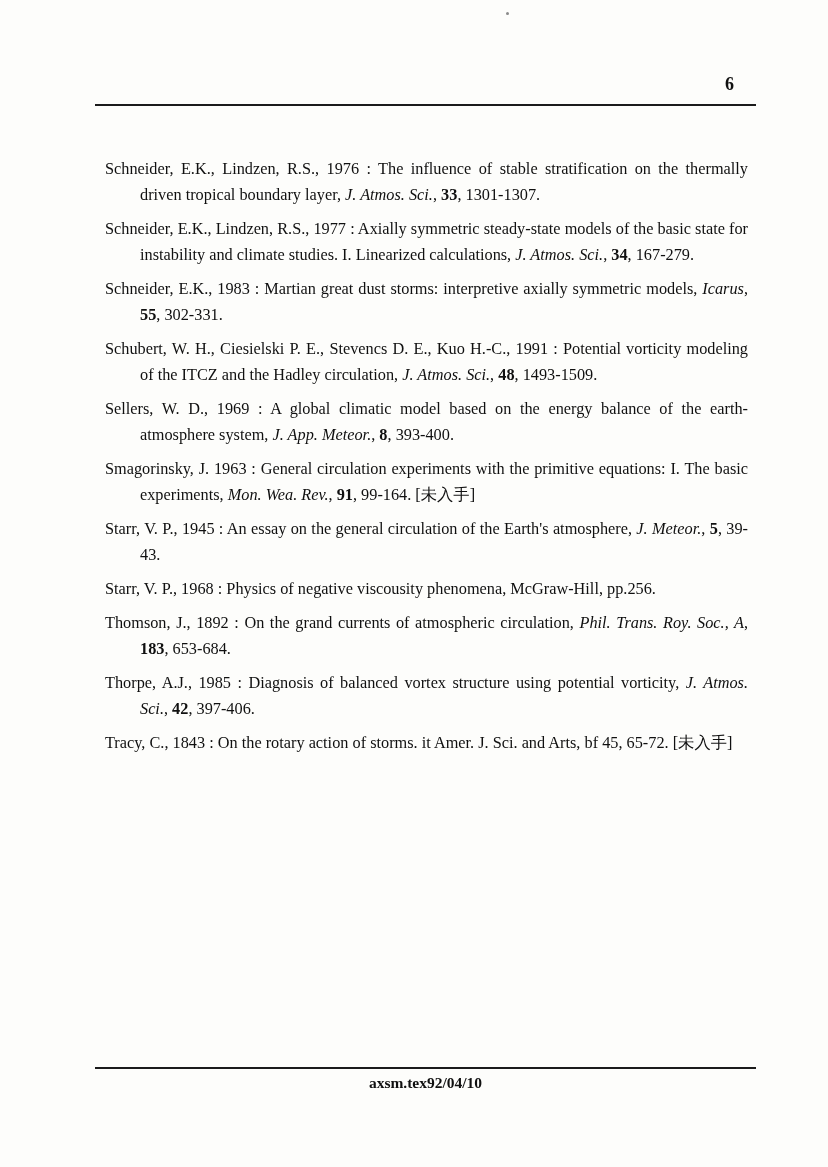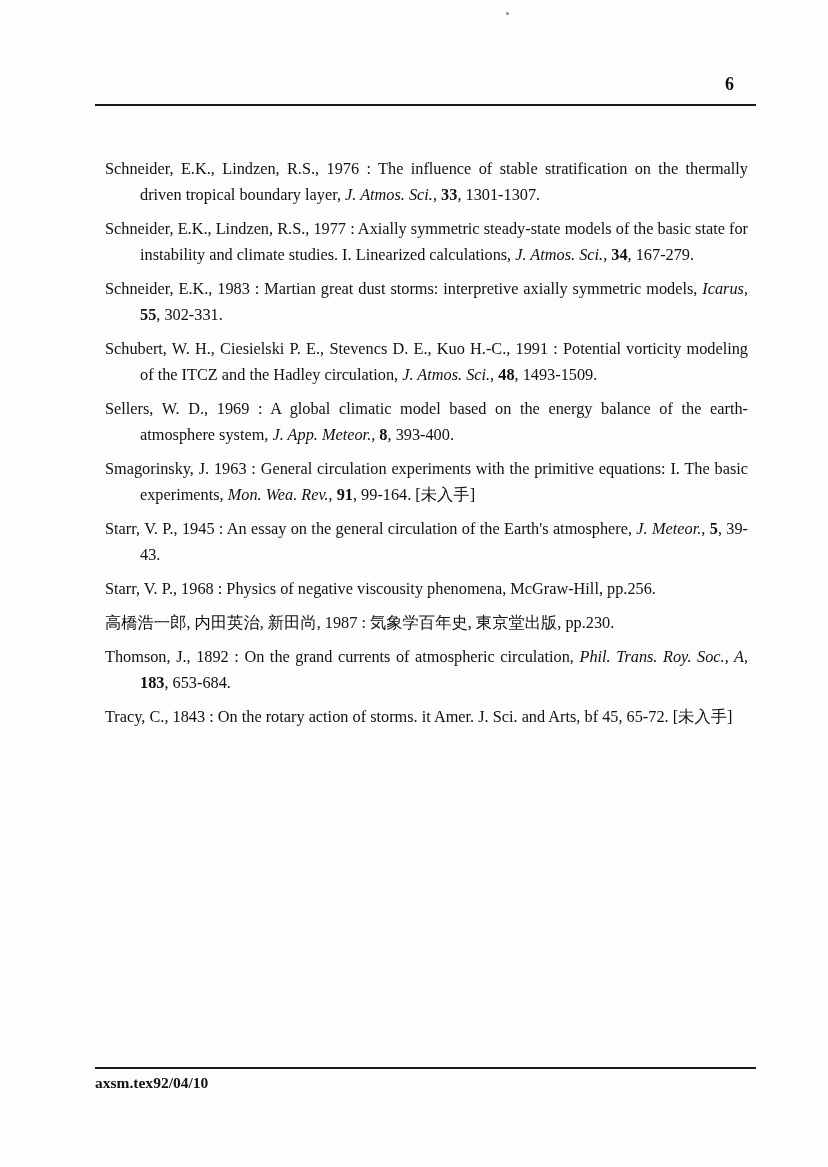--- a/index.html
+++ b/index.html
@@ -67,21 +67,21 @@
     width: 661px;
     height: 2px;
     background: #1b1b1b;
   }
   .footer {
     position: absolute;
     left: 95px;
     top: 1072px;
     width: 661px;
     display: flex;
-    justify-content: flex-start;
+    justify-content: center;
     font-size: 15.5px;
     font-weight: bold;
     line-height: 22px;
   }
 </style>
 </head>
 <body>
 
 <div class="page">
   <div class="scan-dot"></div>
@@ -92,22 +92,22 @@
 
   <div class="reference-list">
       <p class="ref"><span>Schneider, E.K., Lindzen, R.S., 1976 : The influence of stable stratification on the thermally driven tropical boundary layer, </span><span class="it">J. Atmos. Sci.</span><span>, </span><span class="bf">33</span><span>, 1301-1307.</span></p>
       <p class="ref"><span>Schneider, E.K., Lindzen, R.S., 1977 : Axially symmetric steady-state models of the basic state for instability and climate studies. I. Linearized calculations, </span><span class="it">J. Atmos. Sci.</span><span>, </span><span class="bf">34</span><span>, 167-279.</span></p>
       <p class="ref"><span>Schneider, E.K., 1983 : Martian great dust storms: interpretive axially symmetric models, </span><span class="it">Icarus</span><span>, </span><span class="bf">55</span><span>, 302-331.</span></p>
       <p class="ref"><span>Schubert, W. H., Ciesielski P. E., Stevencs D. E., Kuo H.-C., 1991 : Potential vorticity modeling of the ITCZ and the Hadley circulation, </span><span class="it">J. Atmos. Sci.</span><span>, </span><span class="bf">48</span><span>, 1493-1509.</span></p>
       <p class="ref"><span>Sellers, W. D., 1969 : A global climatic model based on the energy balance of the earth-atmosphere system, </span><span class="it">J. App. Meteor.</span><span>, </span><span class="bf">8</span><span>, 393-400.</span></p>
       <p class="ref"><span>Smagorinsky, J. 1963 : General circulation experiments with the primitive equations: I. The basic experiments, </span><span class="it">Mon. Wea. Rev.</span><span>, </span><span class="bf">91</span><span>, 99-164. [未入手]</span></p>
       <p class="ref"><span>Starr, V. P., 1945 : An essay on the general circulation of the Earth's atmosphere, </span><span class="it">J. Meteor.</span><span>, </span><span class="bf">5</span><span>, 39-43.</span></p>
       <p class="ref"><span>Starr, V. P., 1968 : Physics of negative viscousity phenomena, McGraw-Hill, pp.256.</span></p>
-      <p class="ref"><span>高橋浩一郎, 内田英治, 新田尚, 1987 : 気象学百年史, 東京堂出版, pp.230.</span></p>
       <p class="ref"><span>Thomson, J., 1892 : On the grand currents of atmospheric circulation, </span><span class="it">Phil. Trans. Roy. Soc., A</span><span>, </span><span class="bf">183</span><span>, 653-684.</span></p>
+      <p class="ref"><span>Thorpe, A.J., 1985 : Diagnosis of balanced vortex structure using potential vorticity, </span><span class="it">J. Atmos. Sci.</span><span>, </span><span class="bf">42</span><span>, 397-406.</span></p>
       <p class="ref"><span>Tracy, C., 1843 : On the rotary action of storms. it Amer. J. Sci. and Arts, bf 45, 65-72. [未入手]</span></p>
     </div>
 
   <div class="footer-rule"></div>
 
   <div class="footer">
     <span>axsm.tex</span>
     <span>92/04/10</span>
   </div>
 </div>

